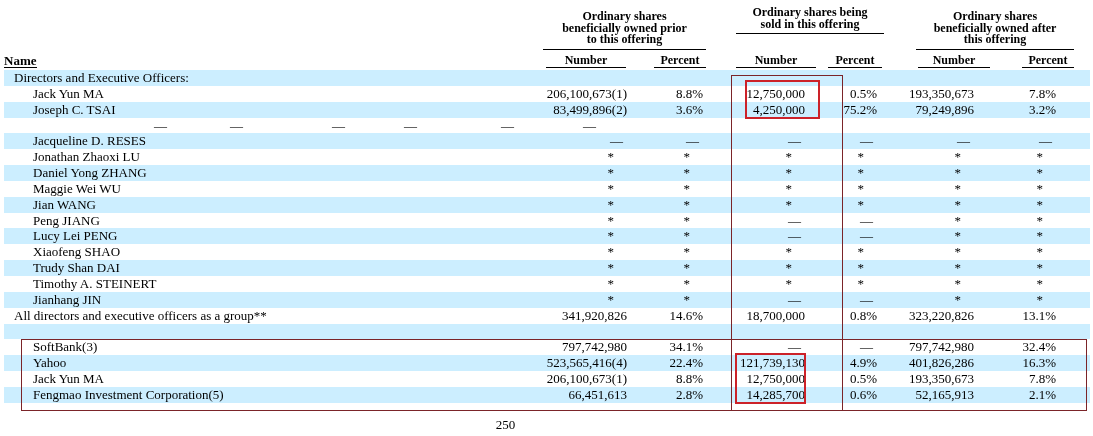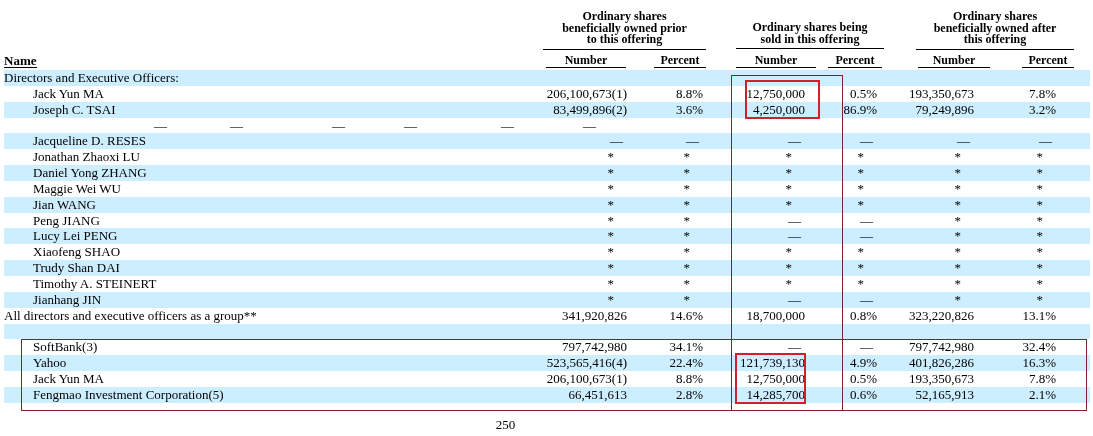--- a/index.html
+++ b/index.html
@@ -14,40 +14,40 @@
   .name-h {
     position:absolute; left:4px; top:54px; height:13px; line-height:13px;
     font-weight:bold; border-bottom:1px solid #000; white-space:nowrap;
   }
   .gh {
     position:absolute; font-weight:bold; font-size:12px; line-height:11.5px;
     text-align:center; border-bottom:1px solid #000; padding-bottom:3px; white-space:nowrap;
   }
   .gh div:empty { display:none; }
   .gh.g1 { left:543px; top:11px; width:163px; }
-  .gh.g2 { left:736px; top:22px; width:148px; }
+  .gh.g2 { left:736px; top:7px; width:148px; }
   .gh.g3 { left:916px; top:11px; width:158px; }
   .sh {
     position:absolute; top:54px; height:13px; line-height:13px; font-weight:bold;
     font-size:12px; text-align:center; border-bottom:1px solid #000; white-space:nowrap;
   }
   .sh.n1 { left:546px; width:80px; }
   .sh.p1 { left:654px; width:52px; }
   .sh.n2 { left:736px; width:80px; }
   .sh.p2 { left:828px; width:54px; }
   .sh.n3 { left:918px; width:72px; }
   .sh.p3 { left:1022px; width:52px; }
 
   
   .tbody { position:absolute; left:4px; top:70px; width:1086px; }
   .row { display:flex; height:15.857px; line-height:15.857px; white-space:nowrap; }
   .row:nth-child(odd) { background:var(--stripe); }
   .cell { overflow:hidden; }
   .cell.name { width:456px; padding-left:29px; box-sizing:border-box; }
-  .row.section .cell.name { padding-left:0; }
+  .row.section .cell.name { padding-left:10px; }
   .cell.name.u  { text-decoration:underline;margin-top:37px; }
   .num { text-align:right; box-sizing:border-box; }
   .c1 { width:167px; } .c2 { width:76px; } .c3 { width:102px; }
   .c4 { width:72px; }  .c5 { width:97px; } .c6 { width:82px; }
   .num.ast  { padding-right:13px; }
   .num.dash { padding-right:4px; }
 
   
   .abox { position:absolute; pointer-events:none; box-sizing:border-box; background:transparent; }
   .col-box { left:731px; top:75px;  width:112px;  height:336px; border:1px solid var(--darkred); }
@@ -104,21 +104,21 @@
       <div class="cell num c3">12,750,000</div>
       <div class="cell num c4">0.5%</div>
       <div class="cell num c5">193,350,673</div>
       <div class="cell num c6">7.8%</div>
     </div>
       <div class="row">
       <div class="cell name">Joseph C. TSAI</div>
       <div class="cell num c1">83,499,896(2)</div>
       <div class="cell num c2">3.6%</div>
       <div class="cell num c3">4,250,000</div>
-      <div class="cell num c4">86.9%</div>
+      <div class="cell num c4">75.2%</div>
       <div class="cell num c5">79,249,896</div>
       <div class="cell num c6">3.2%</div>
     </div>
       <div class="row">
       <div class="cell num c1 dash">—</div>
       <div class="cell num c2 dash">—</div>
       <div class="cell num c3 dash">—</div>
       <div class="cell num c4 dash">—</div>
       <div class="cell num c5 dash">—</div>
       <div class="cell num c6 dash">—</div>

